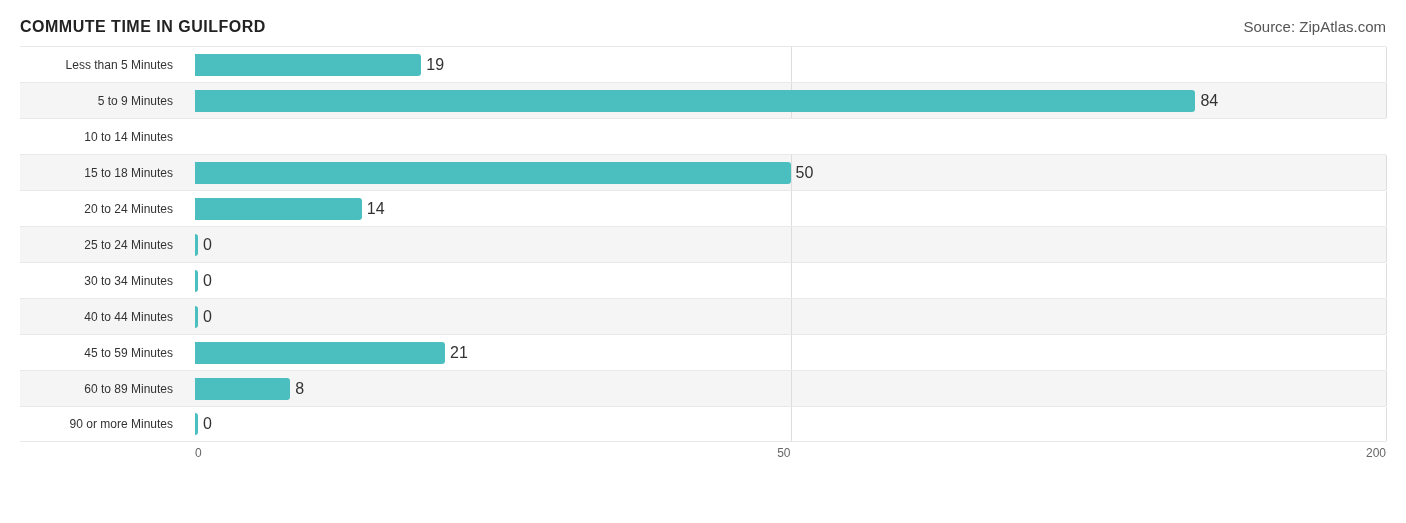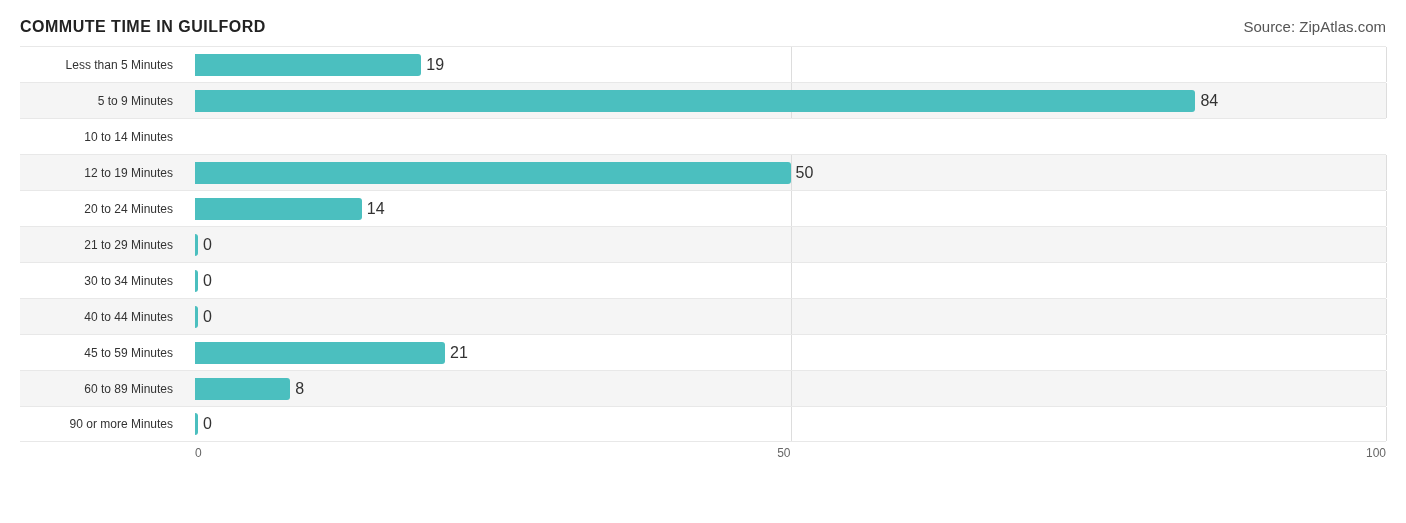--- a/index.html
+++ b/index.html
@@ -135,21 +135,21 @@
           <div style="display: flex; align-items: center; width: 100%; height: 100%; position: relative; z-index: 1;">
             <div class="bar-fill" style="width: 84%; position: relative; z-index: 1;"></div>
             <span class="bar-value" style="position: relative; z-index: 1;">84</span>
           </div>
         </div>
       </div>
       <div class="bar-row">
         <div class="bar-label">10 to 14 Minutes</div>
       </div>
       <div class="bar-row">
-        <div class="bar-label">12 to 19 Minutes</div>
+        <div class="bar-label">15 to 18 Minutes</div>
         <div class="bar-area" style="position: relative;">
           <div class="grid-line" style="left: 50%; position: absolute; top: 0px; bottom: 0px; width: 1px; background: rgb(221, 221, 221);"></div>
           <div class="grid-line" style="left: 100%; position: absolute; top: 0px; bottom: 0px; width: 1px; background: rgb(221, 221, 221);"></div>
           <div style="display: flex; align-items: center; width: 100%; height: 100%; position: relative; z-index: 1;">
             <div class="bar-fill" style="width: 50%; position: relative; z-index: 1;"></div>
             <span class="bar-value" style="position: relative; z-index: 1;">50</span>
           </div>
         </div>
       </div>
       <div class="bar-row">
@@ -157,21 +157,21 @@
         <div class="bar-area" style="position: relative;">
           <div class="grid-line" style="left: 50%; position: absolute; top: 0px; bottom: 0px; width: 1px; background: rgb(221, 221, 221);"></div>
           <div class="grid-line" style="left: 100%; position: absolute; top: 0px; bottom: 0px; width: 1px; background: rgb(221, 221, 221);"></div>
           <div style="display: flex; align-items: center; width: 100%; height: 100%; position: relative; z-index: 1;">
             <div class="bar-fill" style="width: 14%; position: relative; z-index: 1;"></div>
             <span class="bar-value" style="position: relative; z-index: 1;">14</span>
           </div>
         </div>
       </div>
       <div class="bar-row">
-        <div class="bar-label">21 to 29 Minutes</div>
+        <div class="bar-label">25 to 24 Minutes</div>
         <div class="bar-area" style="position: relative;">
           <div class="grid-line" style="left: 50%; position: absolute; top: 0px; bottom: 0px; width: 1px; background: rgb(221, 221, 221);"></div>
           <div class="grid-line" style="left: 100%; position: absolute; top: 0px; bottom: 0px; width: 1px; background: rgb(221, 221, 221);"></div>
           <div style="display: flex; align-items: center; width: 100%; height: 100%; position: relative; z-index: 1;">
             <div class="bar-fill" style="width: 3px; position: relative; z-index: 1;"></div>
             <span class="bar-value" style="position: relative; z-index: 1;">0</span>
           </div>
         </div>
       </div>
       <div class="bar-row">
@@ -228,16 +228,16 @@
             <span class="bar-value" style="position: relative; z-index: 1;">0</span>
           </div>
         </div>
       </div>
     </div>
   <div class="x-axis" id="x-axis">
     <div class="x-axis-labels" id="x-axis-labels">
 
     <span class="x-axis-label">0</span>
         <span class="x-axis-label">50</span>
-        <span class="x-axis-label">100</span>
+        <span class="x-axis-label">200</span>
       </div>
   </div>
 </div>
 
 </body></html>

